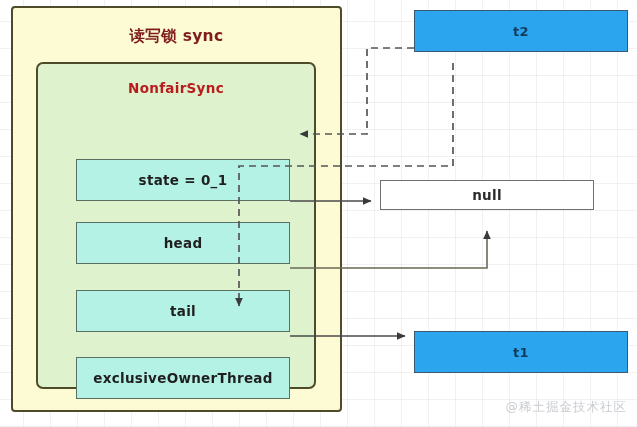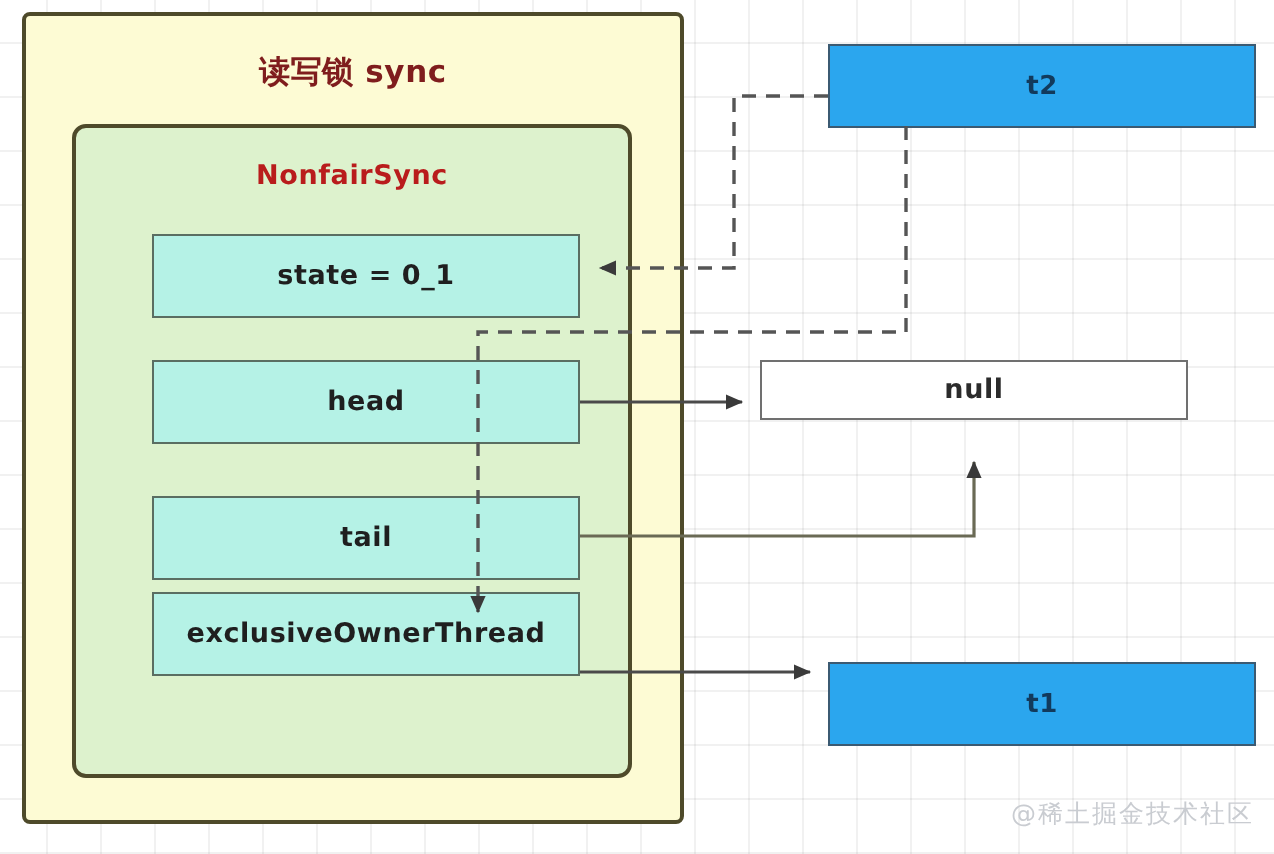--- a/index.html
+++ b/index.html
@@ -81,25 +81,26 @@
   }
   
   .field {
     width: 214px;
     height: 42px;
     left: 76px;
     background: #b5f2e6;
     border: 1px solid #5a6e62;
     font-size: 13.5px;
     color: #1f1f1f;
+    margin-top: 42px;
   }
   .field.f-state { top: 117px; }
   .field.f-head  { top: 180px; text-align: center; }
   .field.f-tail  { top: 248px; }
-  .field.f-eot   { top: 296px; }
+  .field.f-eot   { top: 315px; }
   
   .null-box {
     left: 380px;
     top: 180px;
     width: 214px;
     height: 30px;
     background: #ffffff;
     border: 1px solid #707070;
     font-size: 13.5px;
     color: #2b2b2b;
@@ -107,21 +108,21 @@
   
   .thread-box {
     left: 414px;
     width: 214px;
     height: 42px;
     background: #2ba6ee;
     border: 1px solid #3b5a72;
     font-size: 13px;
     color: #123a5c;
   }
-  .thread-box.t2 { top: 22px; }
+  .thread-box.t2 { top: 10px; }
   .thread-box.t1 { top: 315px; margin-top: 16px; }
   .watermark {
     position: absolute;
     right: 10px;
     bottom: 11px;
     font-size: 12.5px;
     color: #c9ccd1;
     letter-spacing: 1px;
     font-weight: normal;
   }

